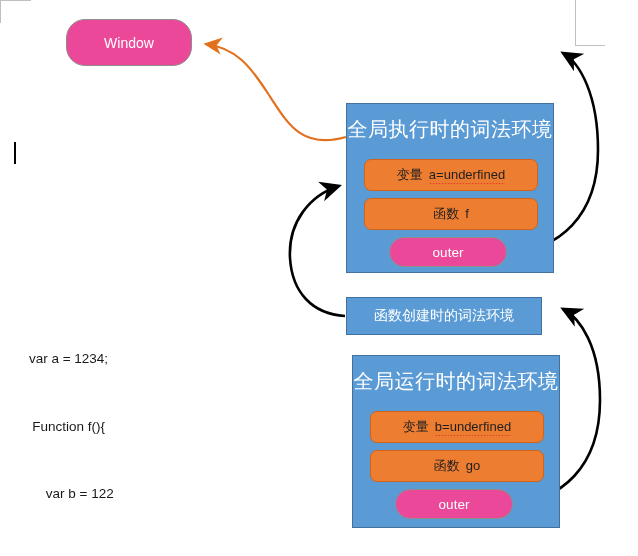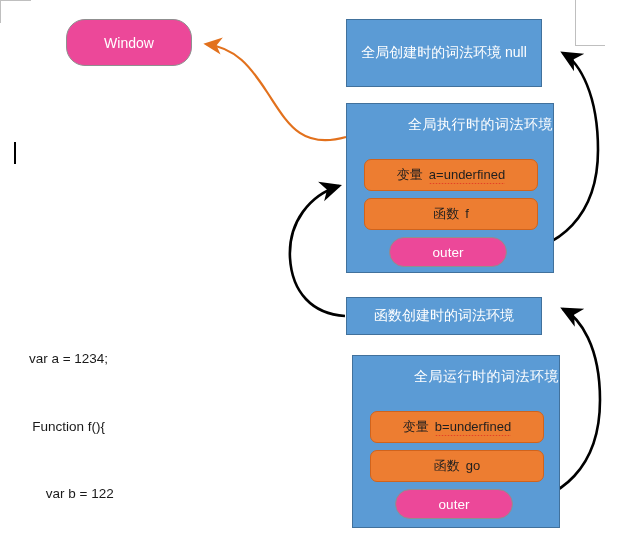--- a/index.html
+++ b/index.html
@@ -32,21 +32,21 @@
   .code div{white-space:pre;text-align:center;}
 
   
   .shape{position:absolute;box-sizing:border-box;display:flex;align-items:center;justify-content:center;}
   .blue{background:#5b9bd5;border:1px solid #41719c;color:#ffffff;}
   .gray{background:#ec4899;border:1px solid #8f8f8f;color:#ffffff;border-radius:19px;}
   .orange{background:#ed7d31;border:1px solid #d0631c;border-radius:7px;color:#2b2b2b;text-align:center;}
 
   .env-title{
     position:absolute;left:0;right:0;top:12px;
-    text-align:right;color:#fff;font-size:14px;letter-spacing:.5px;
+    text-align:center;color:#fff;font-size:20px;letter-spacing:.5px;
   }
 
   .row-label{font-size:13px;}
   .row-label .cn{color:#1f1f1f;}
   .row-label .en{color:#1f1f1f;position:relative;margin-left:6px;}
   .sq{
     position:relative;
   }
   .sq::after{
     content:"";position:absolute;left:0;right:0;bottom:-3px;height:3px;
@@ -98,23 +98,20 @@
 
     <path d="M 345 316 C 312 314 292 292 290 258 C 288 222 310 195 339 186" fill="none" stroke="#000000" stroke-width="2.6" marker-end="url(#ah-black)"></path>
 
     <path d="M 508 504 C 562 502 600 466 600 400 C 600 346 580 318 563 309" fill="none" stroke="#000000" stroke-width="2.6" marker-end="url(#ah-black)"></path>
   </svg>
 
   <div class="shape gray" style="left:66px;top:19px;width:126px;height:47px;">
     <span class="window-lbl">Window</span>
   </div>
 
-  <div class="shape blue" style="left:346px;top:19px;width:196px;height:68px;">
-    <span style="font-size:14px;">全局创建时的词法环境 null</span>
-  </div>
 
   <div style="position:absolute;left:346px;top:103px;width:208px;height:170px;background:#5b9bd5;border:1px solid #41719c;box-sizing:border-box;">
     <div class="env-title">全局执行时的词法环境</div>
 
     <div class="shape orange" style="left:17px;top:55px;width:174px;height:32px;">
       <span class="row-label">
         <span class="cn">变量</span><span class="en sq">a=underfined</span>
       </span>
     </div>
 

